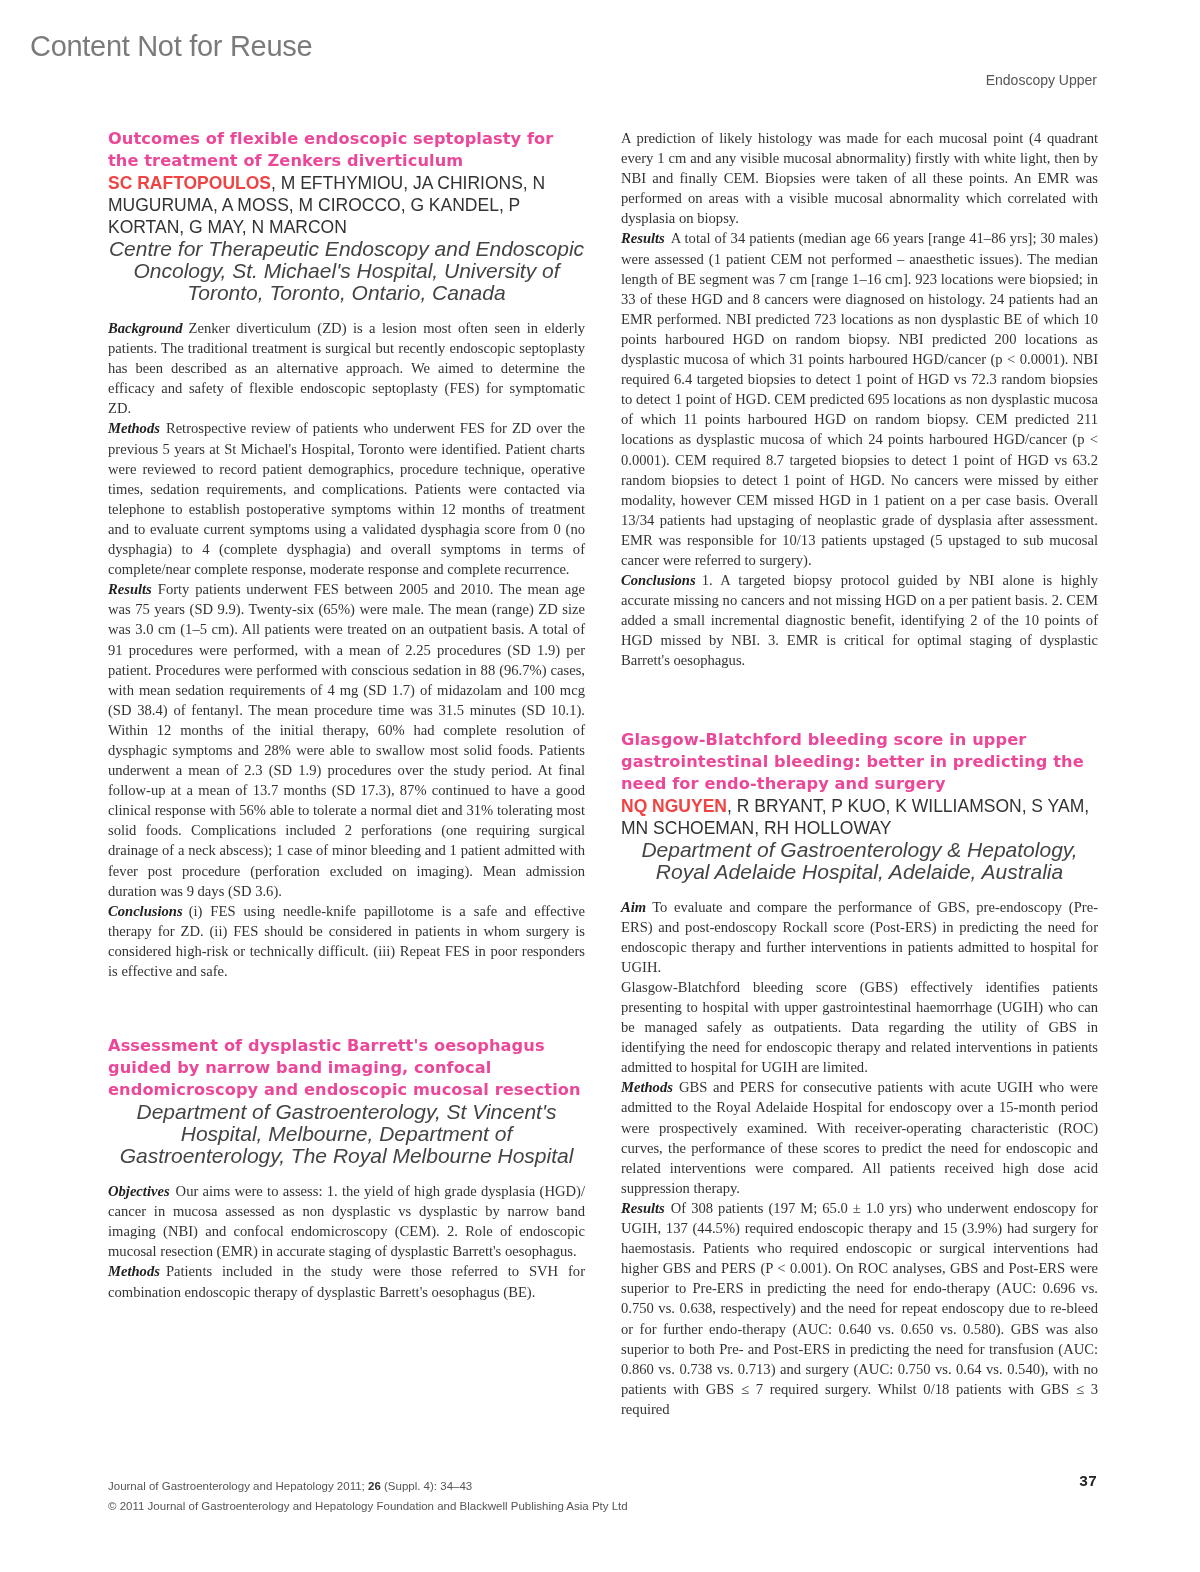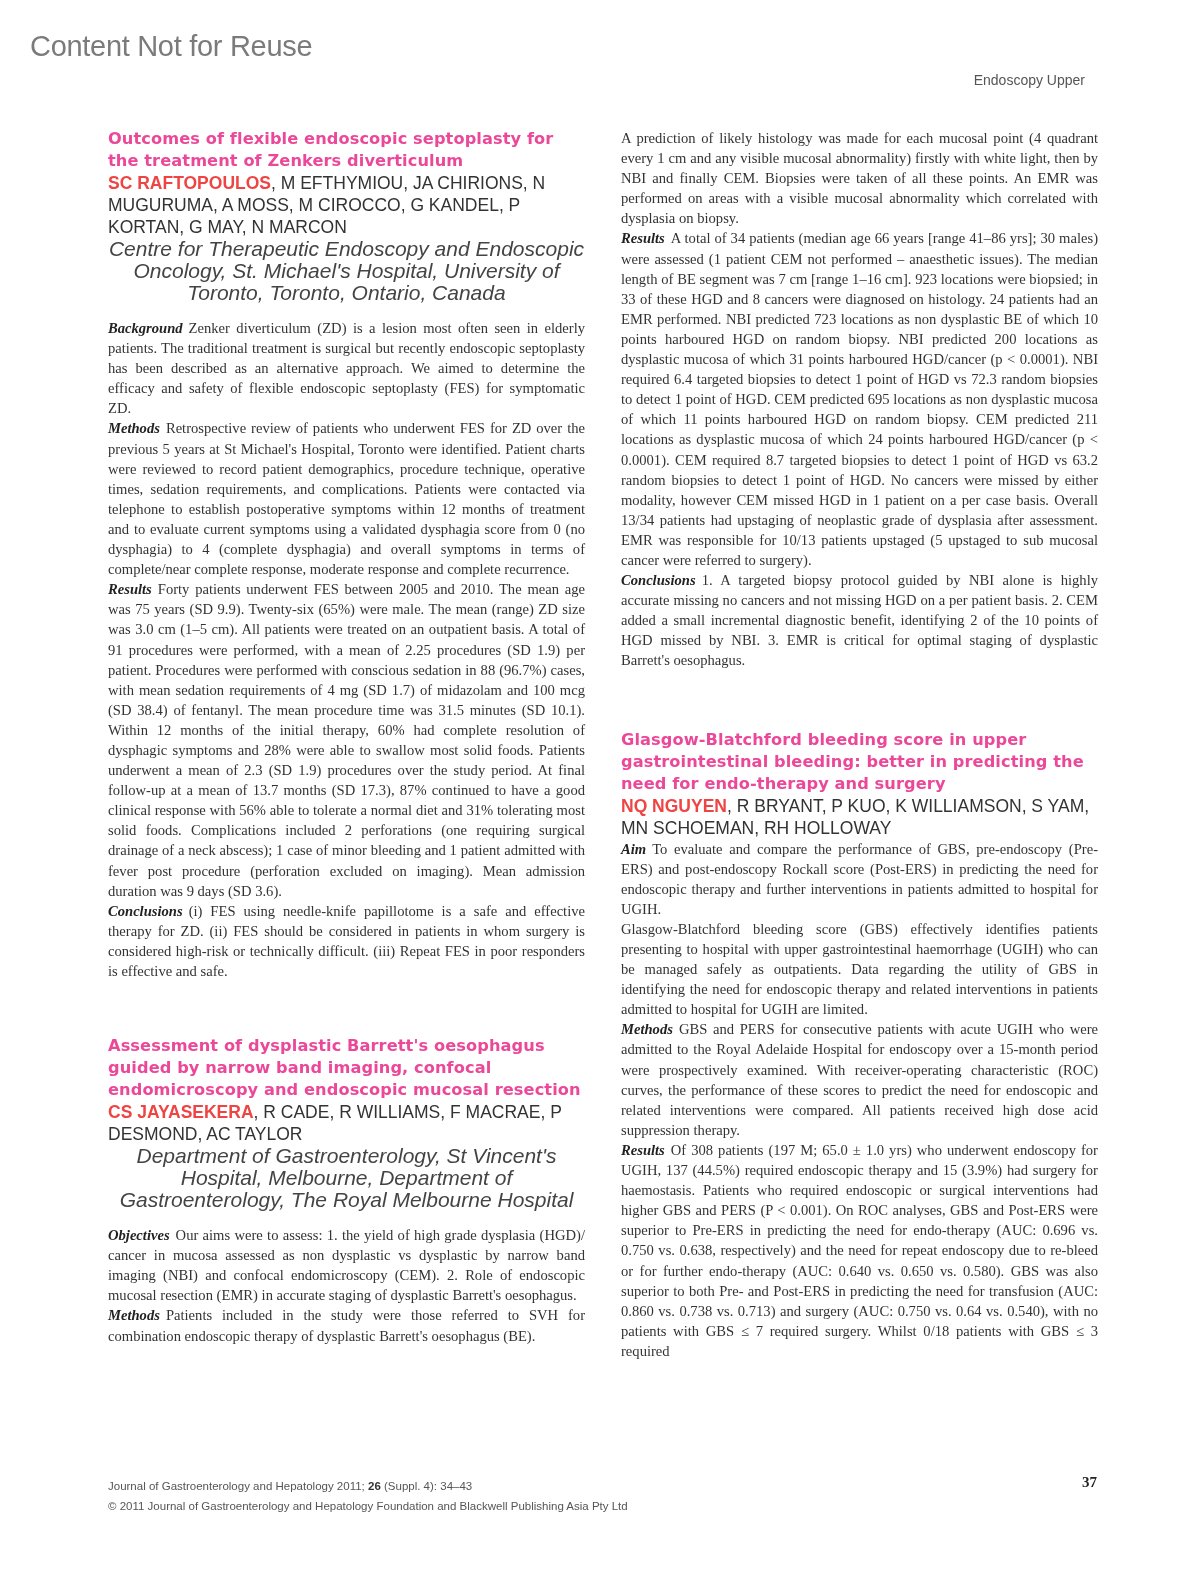--- a/index.html
+++ b/index.html
@@ -1,31 +1,31 @@
 <!DOCTYPE html>
 <html><head>
 <meta charset="utf-8">
 <style>
   html, body { margin: 0; padding: 0; background: #ffffff; }
   body { width: 1200px; height: 1572px; position: relative; overflow: hidden; color: #2a2a2a; }
   .watermark { position: absolute; left: 30px; top: 30px; font-family: "Liberation Sans", sans-serif; font-size: 29px; color: #7b7b7b; letter-spacing: -0.3px; }
-  .running-head { position: absolute; right: 115px; top: 72px; font-family: "Liberation Sans", sans-serif; font-size: 14px; color: #555; }
+  .running-head { position: absolute; right: 103px; top: 72px; font-family: "Liberation Sans", sans-serif; font-size: 14px; color: #555; }
   .col { position: absolute; top: 128px; width: 477px; }
   .col-left { left: 108px; }
   .col-right { left: 621px; top: 128px; }
   .title { font-family: "DejaVu Sans", sans-serif; font-weight: bold; font-size: 16.2px; line-height: 22px; color: #ec4899; margin: 0; letter-spacing: 0.1px; }
   .authors { font-family: "Liberation Sans", sans-serif; font-size: 17.5px; line-height: 22px; color: #333; margin: 0; }
   .authors .lead { font-weight: bold; color: #ef4444; }
   .affil { font-family: "Liberation Sans", sans-serif; font-style: italic; font-size: 21px; line-height: 22px; color: #444; margin: 0 0 14px 0; text-align: center; }
   .para { font-family: "Liberation Serif", serif; font-size: 14.6px; line-height: 20.1px; color: #333; text-align: justify; margin: 0; hyphens: auto; }
   .para .lbl { font-weight: bold; font-style: italic; color: #222; margin-right: 6px; }
   .gap-lg { height: 54px; }
   .footer { position: absolute; left: 108px; top: 1476px; width: 990px; font-family: "Liberation Sans", sans-serif; font-size: 11.5px; color: #555; line-height: 20px; }
   .footer .vol { font-weight: bold; color: #333; }
-  .page-num { position: absolute; right: 103px; top: 1474px; font-family: Liberation Serif, serif; font-weight: bold; font-size: 15px; color: #222; }
+  .page-num { position: absolute; right: 103px; top: 1474px; font-family: Liberation Mono, monospace; font-weight: bold; font-size: 15px; color: #222; }
 </style>
 </head>
 <body>
 
 <div class="watermark">Content Not for Reuse</div>
 <div class="running-head">Endoscopy Upper</div>
 
 <div class="col col-left">
   <article>
     <h2 class="title">Outcomes of flexible endoscopic septoplasty for the treatment of Zenkers diverticulum</h2>
@@ -34,39 +34,39 @@
     <p class="para"><span class="lbl">Background</span><span>Zenker diverticulum (ZD) is a lesion most often seen in elderly patients. The traditional treatment is surgical but recently endoscopic septoplasty has been described as an alternative approach. We aimed to determine the efficacy and safety of flexible endoscopic septoplasty (FES) for symptomatic ZD.</span></p>
     <p class="para"><span class="lbl">Methods</span><span>Retrospective review of patients who underwent FES for ZD over the previous 5 years at St Michael's Hospital, Toronto were identified. Patient charts were reviewed to record patient demographics, procedure technique, operative times, sedation requirements, and complications. Patients were contacted via telephone to establish postoperative symptoms within 12 months of treatment and to evaluate current symptoms using a validated dysphagia score from 0 (no dysphagia) to 4 (complete dysphagia) and overall symptoms in terms of complete/near complete response, moderate response and complete recurrence.</span></p>
     <p class="para"><span class="lbl">Results</span><span>Forty patients underwent FES between 2005 and 2010. The mean age was 75 years (SD 9.9). Twenty-six (65%) were male. The mean (range) ZD size was 3.0 cm (1–5 cm). All patients were treated on an outpatient basis. A total of 91 procedures were performed, with a mean of 2.25 procedures (SD 1.9) per patient. Procedures were performed with conscious sedation in 88 (96.7%) cases, with mean sedation requirements of 4 mg (SD 1.7) of midazolam and 100 mcg (SD 38.4) of fentanyl. The mean procedure time was 31.5 minutes (SD 10.1). Within 12 months of the initial therapy, 60% had complete resolution of dysphagic symptoms and 28% were able to swallow most solid foods. Patients underwent a mean of 2.3 (SD 1.9) procedures over the study period. At final follow-up at a mean of 13.7 months (SD 17.3), 87% continued to have a good clinical response with 56% able to tolerate a normal diet and 31% tolerating most solid foods. Complications included 2 perforations (one requiring surgical drainage of a neck abscess); 1 case of minor bleeding and 1 patient admitted with fever post procedure (perforation excluded on imaging). Mean admission duration was 9 days (SD 3.6).</span></p>
     <p class="para"><span class="lbl">Conclusions</span><span>(i) FES using needle-knife papillotome is a safe and effective therapy for ZD. (ii) FES should be considered in patients in whom surgery is considered high-risk or technically difficult. (iii) Repeat FES in poor responders is effective and safe.</span></p>
   </article>
 
   <div class="gap-lg"></div>
 
   <article>
     <h2 class="title">Assessment of dysplastic Barrett's oesophagus guided by narrow band imaging, confocal endomicroscopy and endoscopic mucosal resection</h2>
-    <p class="authors"><span class="lead">CS JAYASEKERA</span><span>, R CADE, R WILLIAMS, F MACRAE, P DESMOND, AC TAYLOR</span></p>
     <p class="affil">Department of Gastroenterology, St Vincent's Hospital, Melbourne, Department of Gastroenterology, The Royal Melbourne Hospital</p>
     <p class="para"><span class="lbl">Objectives</span><span>Our aims were to assess: 1. the yield of high grade dysplasia (HGD)/ cancer in mucosa assessed as non dysplastic vs dysplastic by narrow band imaging (NBI) and confocal endomicroscopy (CEM). 2. Role of endoscopic mucosal resection (EMR) in accurate staging of dysplastic Barrett's oesophagus.</span></p>
     <p class="para"><span class="lbl">Methods</span><span>Patients included in the study were those referred to SVH for combination endoscopic therapy of dysplastic Barrett's oesophagus (BE).</span></p>
   </article>
 </div>
 
 <div class="col col-right">
   <article>
     <p class="para"><span>A prediction of likely histology was made for each mucosal point (4 quadrant every 1 cm and any visible mucosal abnormality) firstly with white light, then by NBI and finally CEM. Biopsies were taken of all these points. An EMR was performed on areas with a visible mucosal abnormality which correlated with dysplasia on biopsy.</span></p>
     <p class="para"><span class="lbl">Results</span><span>A total of 34 patients (median age 66 years [range 41–86 yrs]; 30 males) were assessed (1 patient CEM not performed – anaesthetic issues). The median length of BE segment was 7 cm [range 1–16 cm]. 923 locations were biopsied; in 33 of these HGD and 8 cancers were diagnosed on histology. 24 patients had an EMR performed. NBI predicted 723 locations as non dysplastic BE of which 10 points harboured HGD on random biopsy. NBI predicted 200 locations as dysplastic mucosa of which 31 points harboured HGD/cancer (p &lt; 0.0001). NBI required 6.4 targeted biopsies to detect 1 point of HGD vs 72.3 random biopsies to detect 1 point of HGD. CEM predicted 695 locations as non dysplastic mucosa of which 11 points harboured HGD on random biopsy. CEM predicted 211 locations as dysplastic mucosa of which 24 points harboured HGD/cancer (p &lt; 0.0001). CEM required 8.7 targeted biopsies to detect 1 point of HGD vs 63.2 random biopsies to detect 1 point of HGD. No cancers were missed by either modality, however CEM missed HGD in 1 patient on a per case basis. Overall 13/34 patients had upstaging of neoplastic grade of dysplasia after assessment. EMR was responsible for 10/13 patients upstaged (5 upstaged to sub mucosal cancer were referred to surgery).</span></p>
     <p class="para"><span class="lbl">Conclusions</span><span>1. A targeted biopsy protocol guided by NBI alone is highly accurate missing no cancers and not missing HGD on a per patient basis. 2. CEM added a small incremental diagnostic benefit, identifying 2 of the 10 points of HGD missed by NBI. 3. EMR is critical for optimal staging of dysplastic Barrett's oesophagus.</span></p>
   </article>
 
   <div class="gap-lg" style="height:58px"></div>
 
   <article>
     <h2 class="title">Glasgow-Blatchford bleeding score in upper gastrointestinal bleeding: better in predicting the need for endo-therapy and surgery</h2>
     <p class="authors"><span class="lead">NQ NGUYEN</span><span>, R BRYANT, P KUO, K WILLIAMSON, S YAM, MN SCHOEMAN, RH HOLLOWAY</span></p>
+    <p class="affil">Department of Gastroenterology &amp; Hepatology, Royal Adelaide Hospital, Adelaide, Australia</p>
     <p class="para"><span class="lbl">Aim</span><span>To evaluate and compare the performance of GBS, pre-endoscopy (Pre-ERS) and post-endoscopy Rockall score (Post-ERS) in predicting the need for endoscopic therapy and further interventions in patients admitted to hospital for UGIH.</span></p>
     <p class="para"><span>Glasgow-Blatchford bleeding score (GBS) effectively identifies patients presenting to hospital with upper gastrointestinal haemorrhage (UGIH) who can be managed safely as outpatients. Data regarding the utility of GBS in identifying the need for endoscopic therapy and related interventions in patients admitted to hospital for UGIH are limited.</span></p>
     <p class="para"><span class="lbl">Methods</span><span>GBS and PERS for consecutive patients with acute UGIH who were admitted to the Royal Adelaide Hospital for endoscopy over a 15-month period were prospectively examined. With receiver-operating characteristic (ROC) curves, the performance of these scores to predict the need for endoscopic and related interventions were compared. All patients received high dose acid suppression therapy.</span></p>
     <p class="para"><span class="lbl">Results</span><span>Of 308 patients (197 M; 65.0 ± 1.0 yrs) who underwent endoscopy for UGIH, 137 (44.5%) required endoscopic therapy and 15 (3.9%) had surgery for haemostasis. Patients who required endoscopic or surgical interventions had higher GBS and PERS (P &lt; 0.001). On ROC analyses, GBS and Post-ERS were superior to Pre-ERS in predicting the need for endo-therapy (AUC: 0.696 vs. 0.750 vs. 0.638, respectively) and the need for repeat endoscopy due to re-bleed or for further endo-therapy (AUC: 0.640 vs. 0.650 vs. 0.580). GBS was also superior to both Pre- and Post-ERS in predicting the need for transfusion (AUC: 0.860 vs. 0.738 vs. 0.713) and surgery (AUC: 0.750 vs. 0.64 vs. 0.540), with no patients with GBS ≤ 7 required surgery. Whilst 0/18 patients with GBS ≤ 3 required</span></p>
   </article>
 </div>
 
 <div class="footer">
   <div><span>Journal of Gastroenterology and Hepatology 2011; </span><span class="vol">26</span><span> (Suppl. 4): 34–43</span></div>
   <div>© 2011 Journal of Gastroenterology and Hepatology Foundation and Blackwell Publishing Asia Pty Ltd</div>

